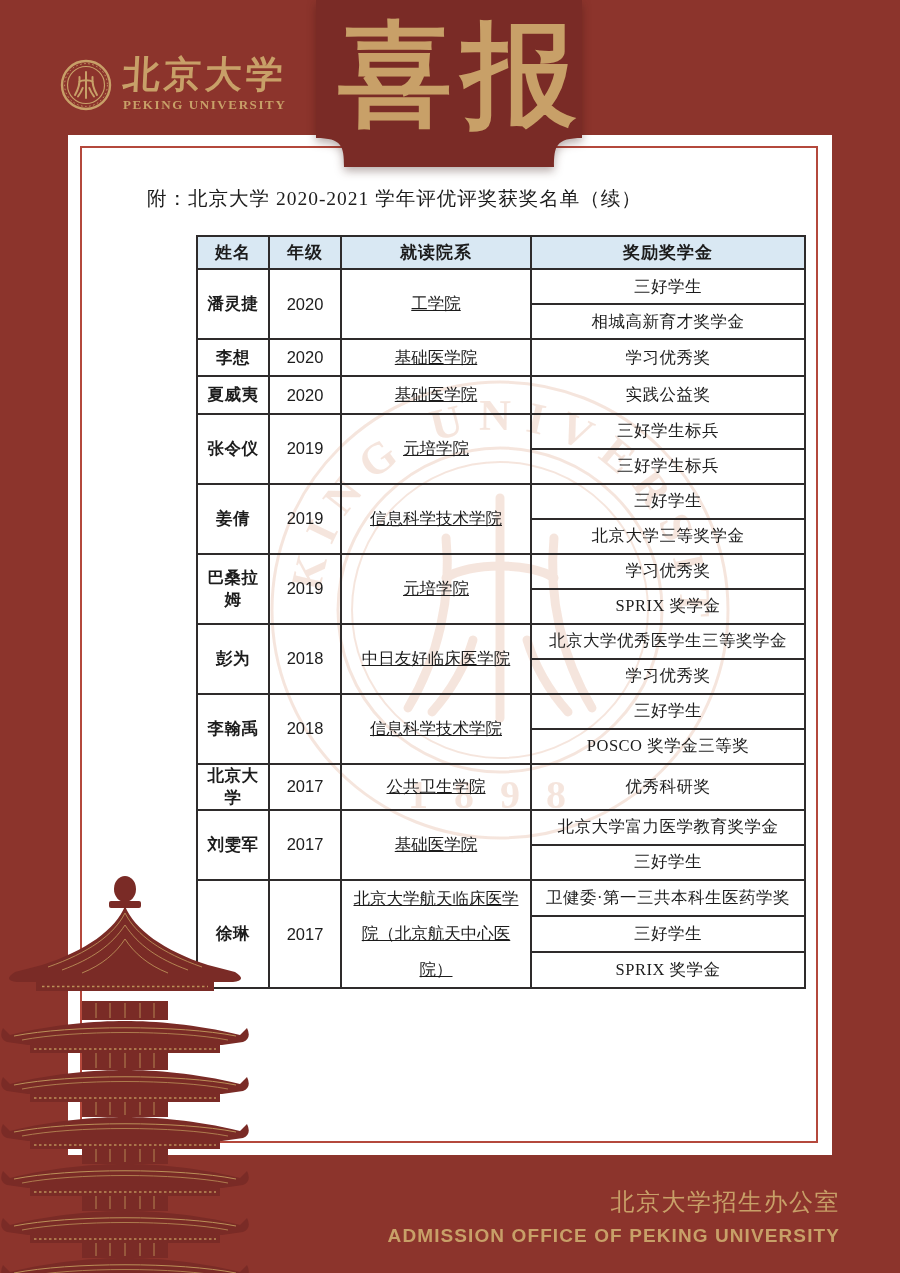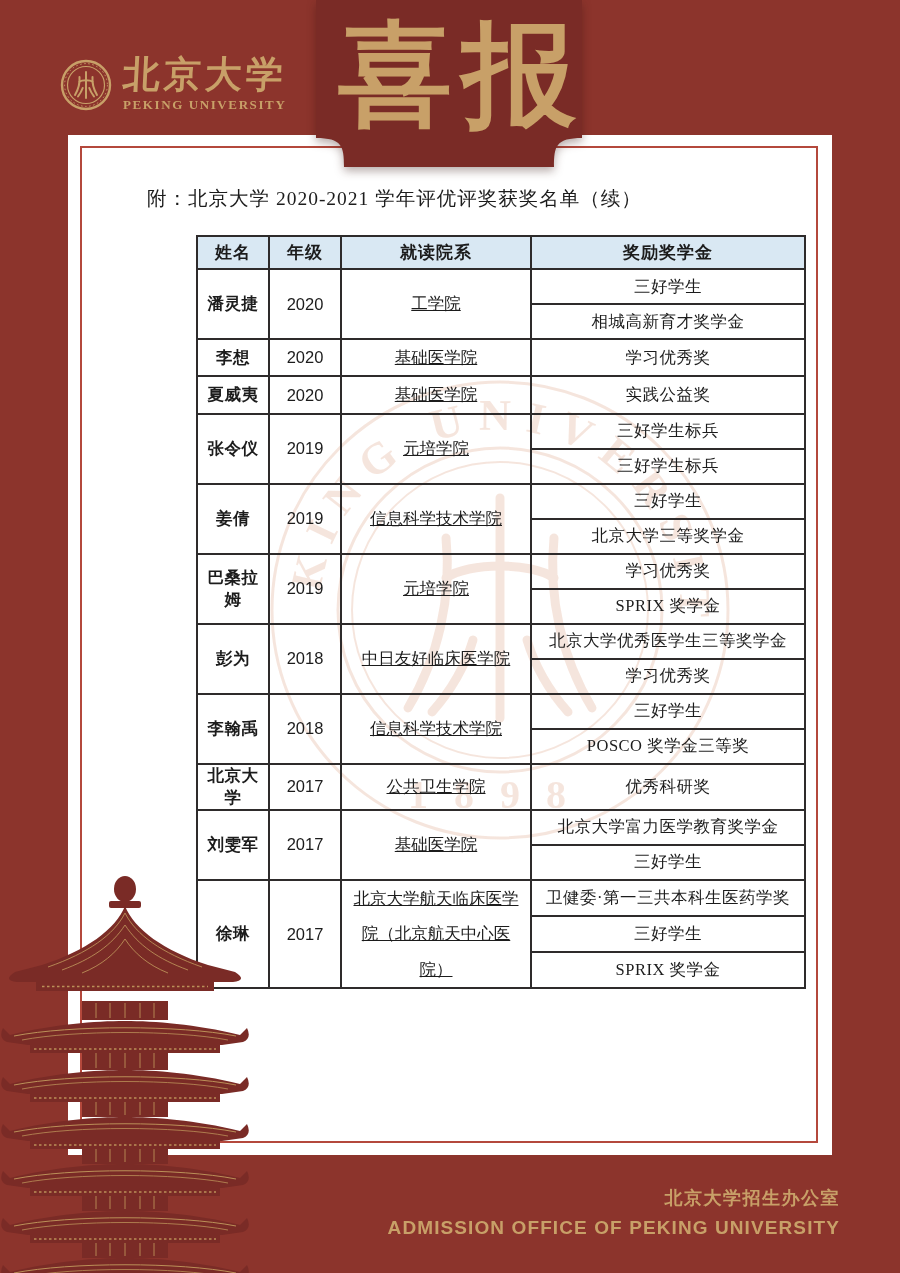--- a/index.html
+++ b/index.html
@@ -81,21 +81,21 @@
   td.award-cell{letter-spacing:0.5px;}
   tr.sub{height:35px;}
   tr.single{height:30px;}
   
   .pagoda{position:absolute;left:0;top:873px;z-index:6;}
   
   .footer{
     position:absolute;right:60px;top:1186px;text-align:right;z-index:4;color:var(--gold);
   }
   .footer .cn{
-    font-size:18px;font-weight:bold;letter-spacing:1.5px;
+    font-size:24px;font-weight:normal;letter-spacing:1.5px;
     font-family:"Liberation Sans", sans-serif;
   }
   .footer .en{
     font-size:19px;font-weight:bold;letter-spacing:1.1px;margin-top:7px;
     font-family:"Liberation Sans", sans-serif;
   }
 </style>
 </head>
 <body>
 

